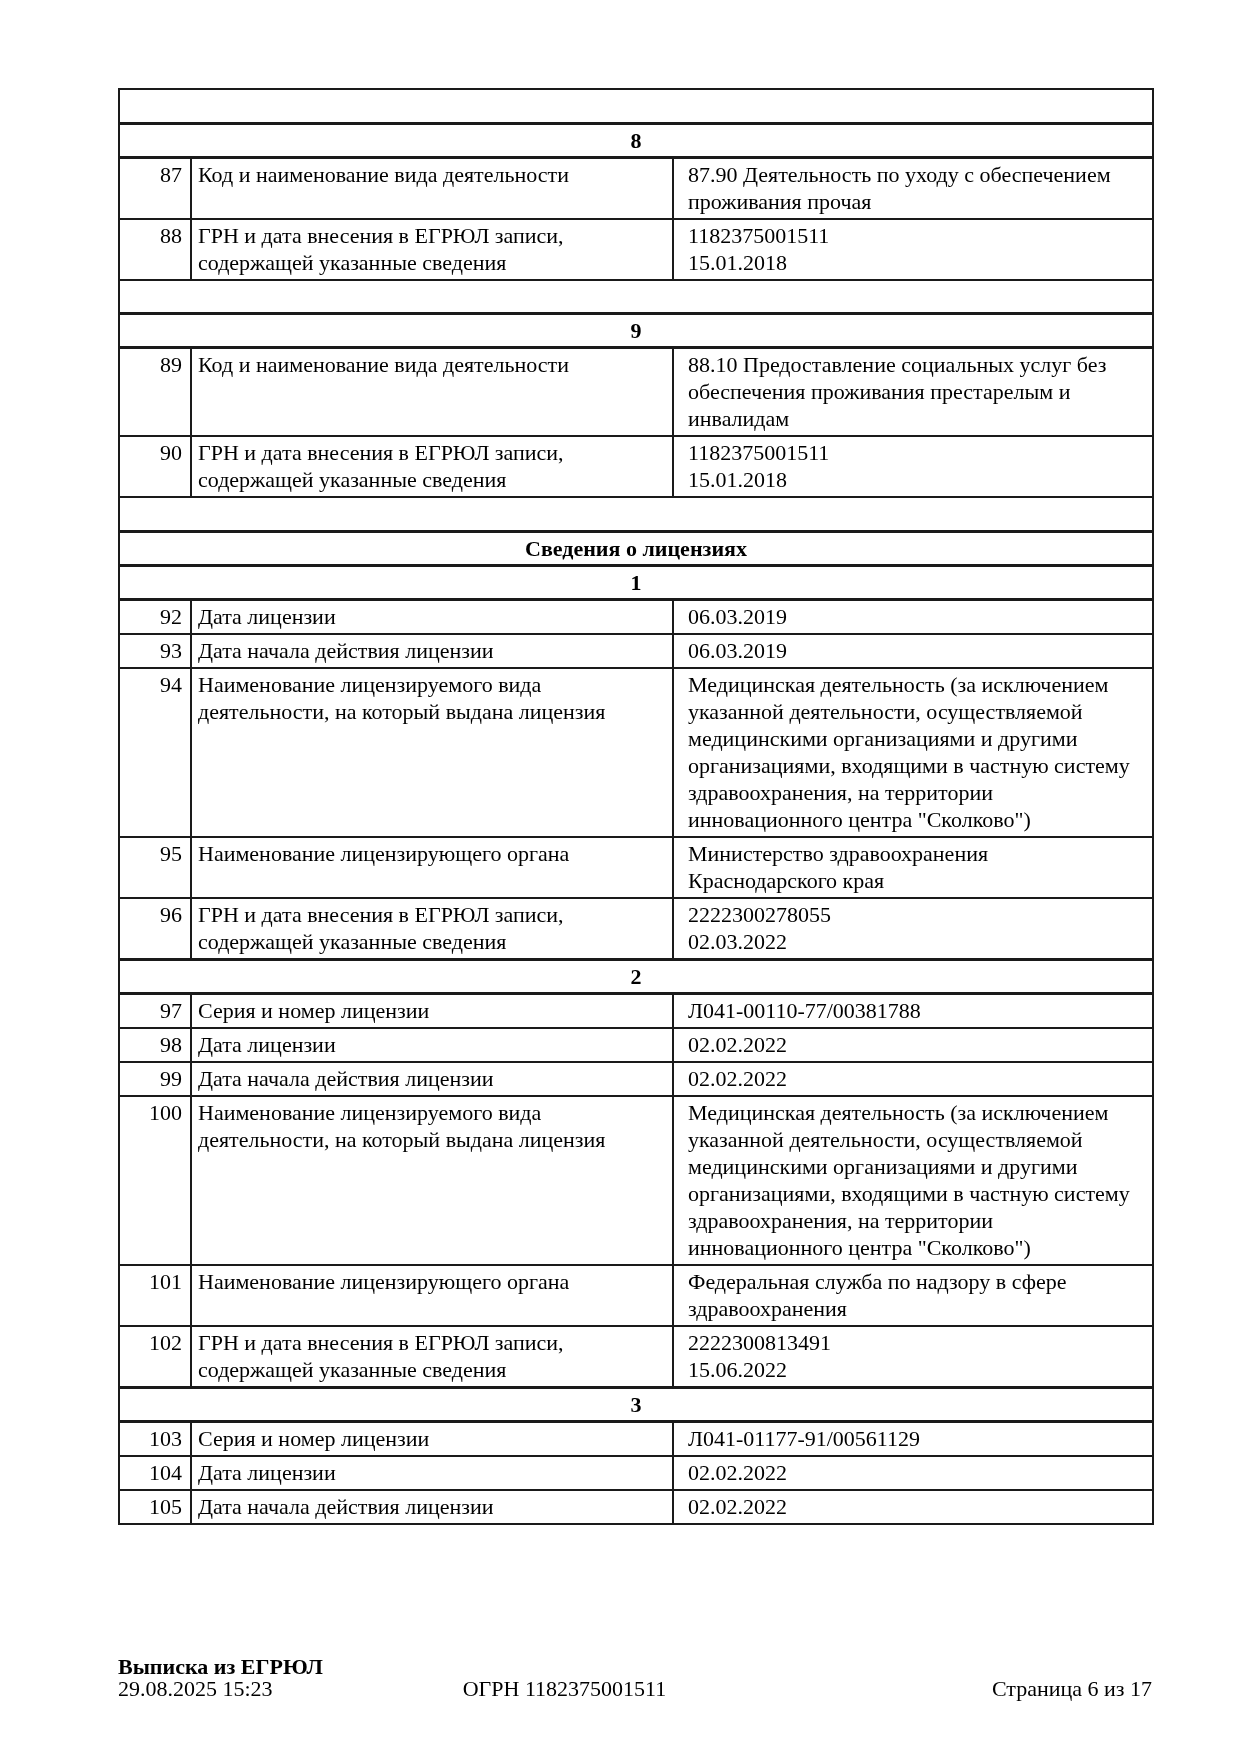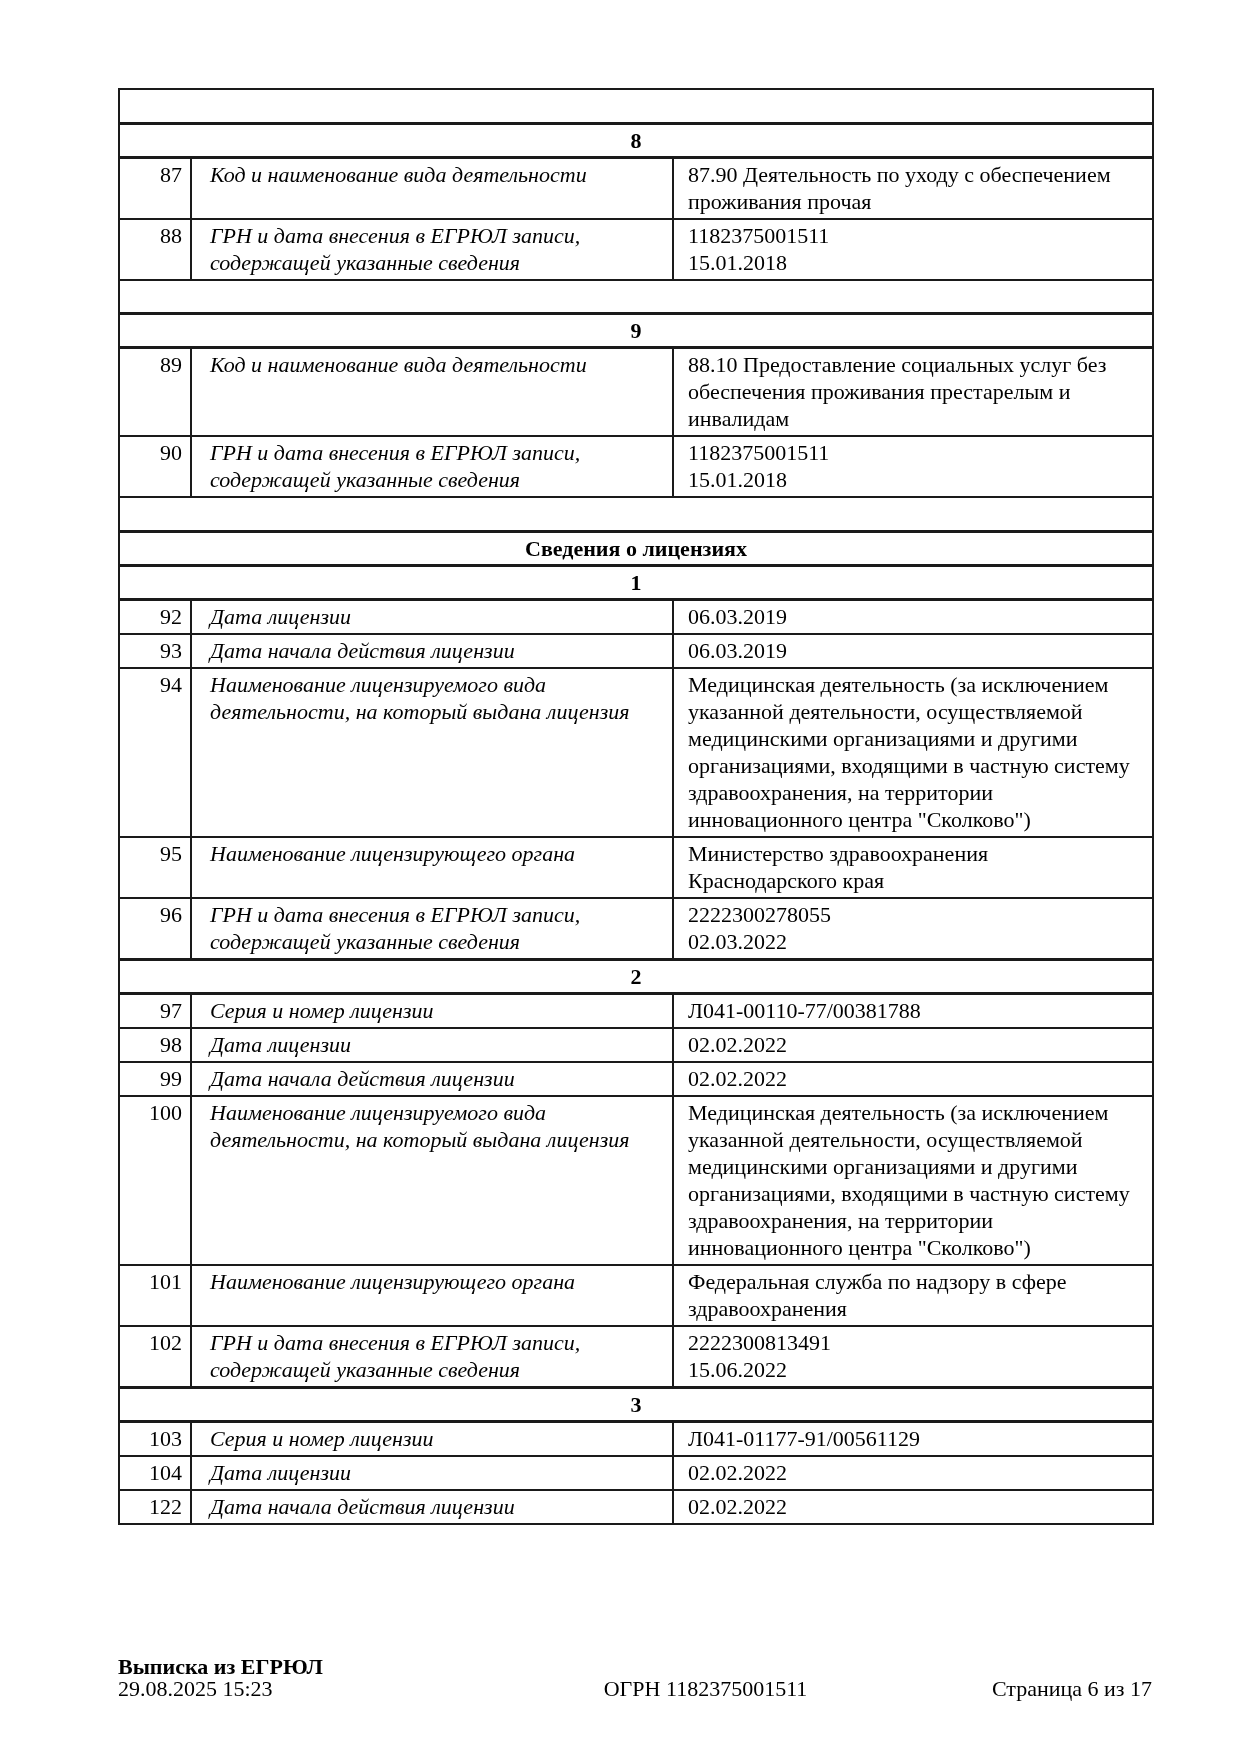--- a/index.html
+++ b/index.html
@@ -23,21 +23,21 @@
     table-layout: fixed;
   }
   td {
     border: 2px solid #1a1a1a;
     vertical-align: top;
     font-size: 22px;
     line-height: 27px;
     word-wrap: break-word;
   }
   .cell-num   { text-align: right; padding: 2px 8px 2px 2px; }
-  .cell-label { padding: 2px 10px 3px 18px; font-style: italic; }
+  .cell-label { padding: 2px 10px 3px 6px; }
   .cell-value { padding: 2px 10px 3px 14px; }
 
   tr.spacer-row td { height: 34px; padding: 0; }
 
   tr.section-row td, tr.heading-row td {
     text-align: center;
     font-weight: bold;
     padding: 2px 0 2px 0;
     border-top: 3px solid #1a1a1a;
     border-bottom: 3px solid #1a1a1a;
@@ -49,21 +49,21 @@
     left: 118px;
     top: 1656px;
     width: 1034px;
     display: flex;
     justify-content: space-between;
     align-items: flex-end;
     font-size: 22px;
     line-height: 22px;
   }
   .footer-left   { flex: 1; text-align: left; }
-  .footer-center { flex: 1; text-align: right; }
+  .footer-center { flex: 1; text-align: left; }
   .footer-right  { flex: 1; text-align: right; }
   .footer-title  { font-weight: bold; }
 </style>
 </head>
 <body>
 
 <div class="page">
 
   <table class="egrul-table">
     <colgroup>
@@ -216,21 +216,21 @@
           </td>
         </tr>
         <tr class="data-row">
           <td class="cell-num">104</td>
           <td class="cell-label">Дата лицензии</td>
           <td class="cell-value">
             <div>02.02.2022</div>
           </td>
         </tr>
         <tr class="data-row">
-          <td class="cell-num">122</td>
+          <td class="cell-num">105</td>
           <td class="cell-label">Дата начала действия лицензии</td>
           <td class="cell-value">
             <div>02.02.2022</div>
           </td>
         </tr>
       </tbody>
   </table>
 
   <div class="footer">
     <div class="footer-left">

